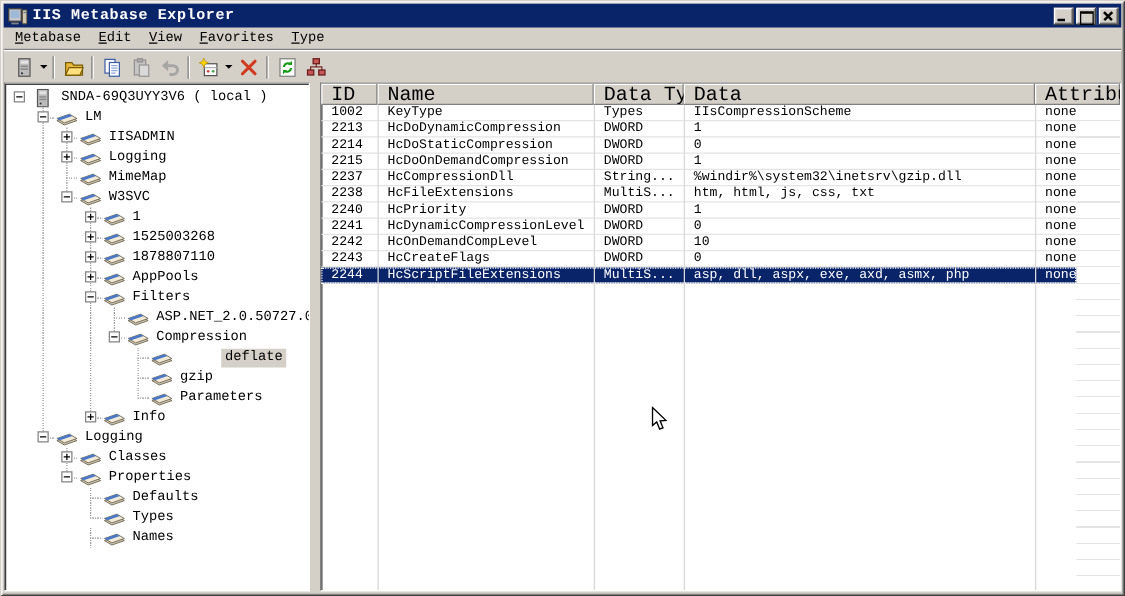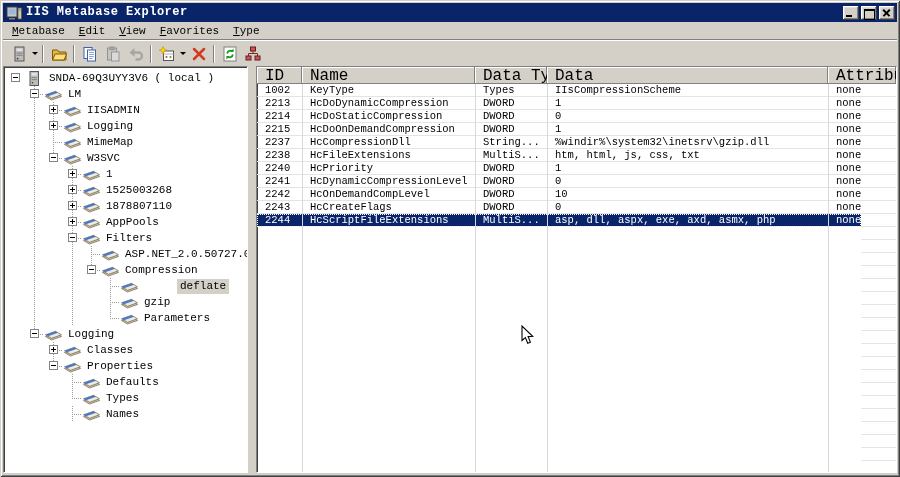--- a/index.html
+++ b/index.html
@@ -548,20 +548,40 @@
               <path d="M1.5 9.5 L11.5 6 L17.5 9.5 L7.5 13 z" fill="#cfc6ae" stroke="#6a6250" stroke-width="0.7"></path>
               <path d="M1.5 7.8 L11.5 4.3 L17.5 7.8 L7.5 11.3 z" fill="#f2ead6" stroke="#6a6250" stroke-width="0.7"></path>
               <path d="M1.5 7.8 L11.5 4.3 L14 5.75 L4 9.25 z" fill="#4a78c8"></path>
             </svg>
           </span>
           <span class="tlabel">Parameters</span>
         </div>
         <div class="trow">
           <span class="gcell"></span>
           <span class="gcell">
+            <i class="gv-full"></i>
+          </span>
+          <span class="gcell"></span>
+          <span class="gcell">
+            <i class="gv-top"></i>
+            <i class="gh"></i>
+            <i class="exp plus"></i>
+          </span>
+          <span class="ticon">
+            <svg viewBox="0 0 19 15">
+              <path d="M1.5 9.5 L11.5 6 L17.5 9.5 L7.5 13 z" fill="#cfc6ae" stroke="#6a6250" stroke-width="0.7"></path>
+              <path d="M1.5 7.8 L11.5 4.3 L17.5 7.8 L7.5 11.3 z" fill="#f2ead6" stroke="#6a6250" stroke-width="0.7"></path>
+              <path d="M1.5 7.8 L11.5 4.3 L14 5.75 L4 9.25 z" fill="#4a78c8"></path>
+            </svg>
+          </span>
+          <span class="tlabel">Info</span>
+        </div>
+        <div class="trow">
+          <span class="gcell"></span>
+          <span class="gcell">
             <i class="gv-top"></i>
             <i class="gh"></i>
             <i class="exp minus"></i>
           </span>
           <span class="ticon">
             <svg viewBox="0 0 19 15">
               <path d="M1.5 9.5 L11.5 6 L17.5 9.5 L7.5 13 z" fill="#cfc6ae" stroke="#6a6250" stroke-width="0.7"></path>
               <path d="M1.5 7.8 L11.5 4.3 L17.5 7.8 L7.5 11.3 z" fill="#f2ead6" stroke="#6a6250" stroke-width="0.7"></path>
               <path d="M1.5 7.8 L11.5 4.3 L14 5.75 L4 9.25 z" fill="#4a78c8"></path>
             </svg>

